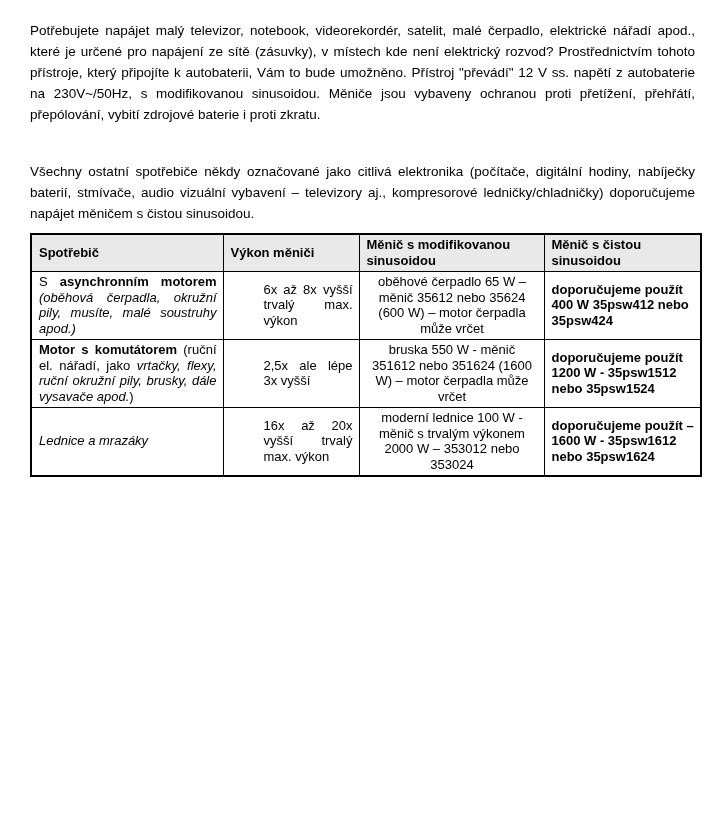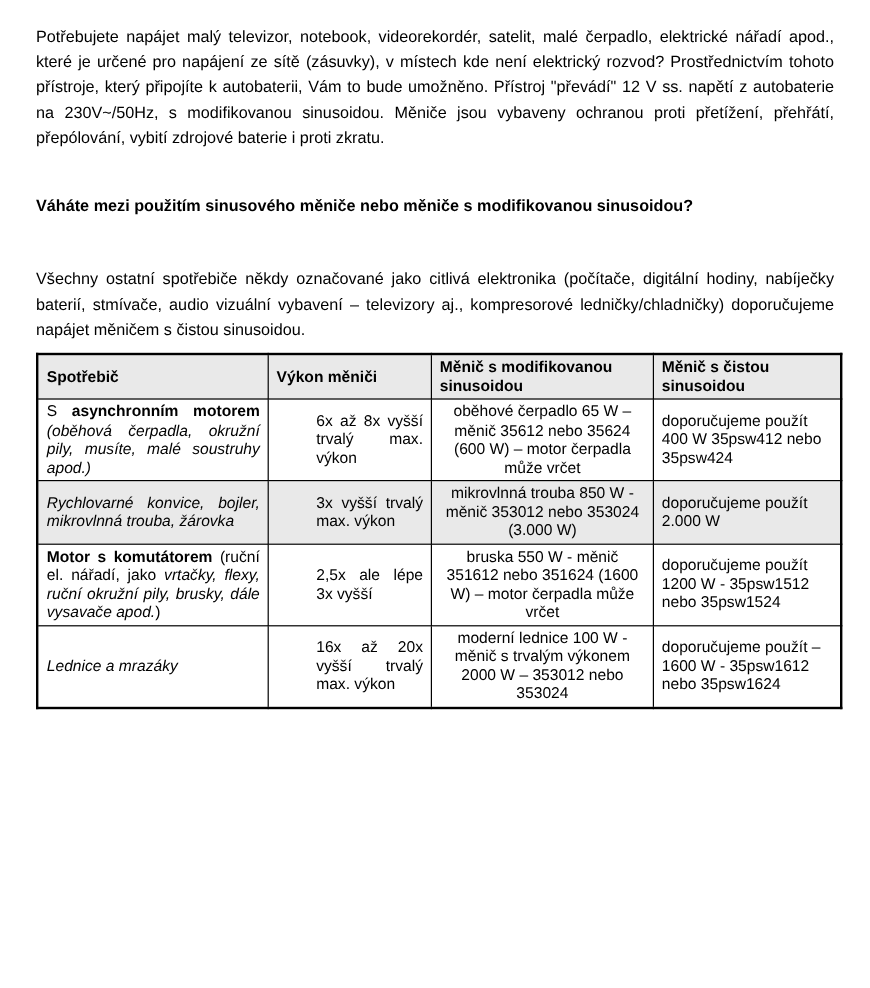--- a/index.html
+++ b/index.html
@@ -49,32 +49,31 @@
   }
   .inverter-table th {
     font-weight: bold;
     text-align: left;
   }
   .shaded { background: var(--shade, #e9e9e9); }
   td.col-spotrebic { text-align: justify; }
   td.col-vykon     { text-align: justify; padding-left: 40px; }
   td.col-modif     { text-align: center; }
   td.col-cista     { text-align: left; }
-  td.cell-bold     { font-weight: normal; }
+  td.cell-bold     { font-weight: bold; }
   .seg-b { font-weight: bold; }
   .seg-i { font-style: italic; }
 </style>
 </head>
 <body>
 
 <div class="page">
 
   <p class="para para-intro">Potřebujete napájet malý televizor, notebook, videorekordér, satelit, malé čerpadlo, elektrické nářadí apod., které je určené pro napájení ze sítě (zásuvky), v místech kde není elektrický rozvod? Prostřednictvím tohoto přístroje, který připojíte k autobaterii, Vám to bude umožněno. Přístroj "převádí" 12 V ss. napětí z autobaterie na 230V~/50Hz, s modifikovanou sinusoidou. Měniče jsou vybaveny ochranou proti přetížení, přehřátí, přepólování, vybití zdrojové baterie i proti zkratu.</p>
 
-  <p class="heading">Váháte mezi použitím sinusového měniče nebo měniče s modifikovanou sinusoidou?</p>
 
 
 
   <p class="para">Všechny ostatní spotřebiče někdy označované jako citlivá elektronika (počítače, digitální hodiny, nabíječky baterií, stmívače, audio vizuální vybavení – televizory aj., kompresorové ledničky/chladničky) doporučujeme napájet měničem s čistou sinusoidou.</p>
 
 
   <table class="inverter-table">
     <colgroup>
       <col style="width:192px">
       <col style="width:136px">
@@ -89,26 +88,20 @@
         <th>Měnič s čistou sinusoidou</th>
       </tr>
     </thead>
     <tbody id="table-body">
         <tr>
           <td class="col-spotrebic"><span>S </span><span class="seg-b">asynchronním motorem</span><span> </span><span class="seg-i">(oběhová čerpadla, okružní pily, musíte, malé soustruhy apod.)</span></td>
           <td class="col-vykon">6x až 8x vyšší trvalý max. výkon</td>
           <td class="col-modif">oběhové čerpadlo 65 W – měnič 35612 nebo 35624 (600 W) – motor čerpadla může vrčet</td>
           <td class="col-cista cell-bold">doporučujeme použít 400 W 35psw412 nebo 35psw424</td>
         </tr>
-        <tr class="shaded">
-          <td class="col-spotrebic"><span class="seg-i">Rychlovarné konvice, bojler, mikrovlnná trouba, žárovka</span></td>
-          <td class="col-vykon">3x vyšší trvalý max. výkon</td>
-          <td class="col-modif">mikrovlnná trouba 850 W - měnič 353012 nebo 353024 (3.000 W)</td>
-          <td class="col-cista cell-bold">doporučujeme použít 2.000 W</td>
-        </tr>
         <tr>
           <td class="col-spotrebic"><span class="seg-b">Motor s komutátorem</span><span> (ruční el. nářadí, jako </span><span class="seg-i">vrtačky, flexy, ruční okružní pily, brusky, dále vysavače apod.</span><span>)</span></td>
           <td class="col-vykon">2,5x ale lépe 3x vyšší</td>
           <td class="col-modif">bruska 550 W - měnič 351612 nebo 351624 (1600 W) – motor čerpadla může vrčet</td>
           <td class="col-cista cell-bold">doporučujeme použít 1200 W - 35psw1512 nebo 35psw1524</td>
         </tr>
         <tr>
           <td class="col-spotrebic"><span class="seg-i">Lednice a mrazáky</span></td>
           <td class="col-vykon">16x až 20x vyšší trvalý max. výkon</td>
           <td class="col-modif">moderní lednice 100 W - měnič s trvalým výkonem 2000 W – 353012 nebo 353024</td>

